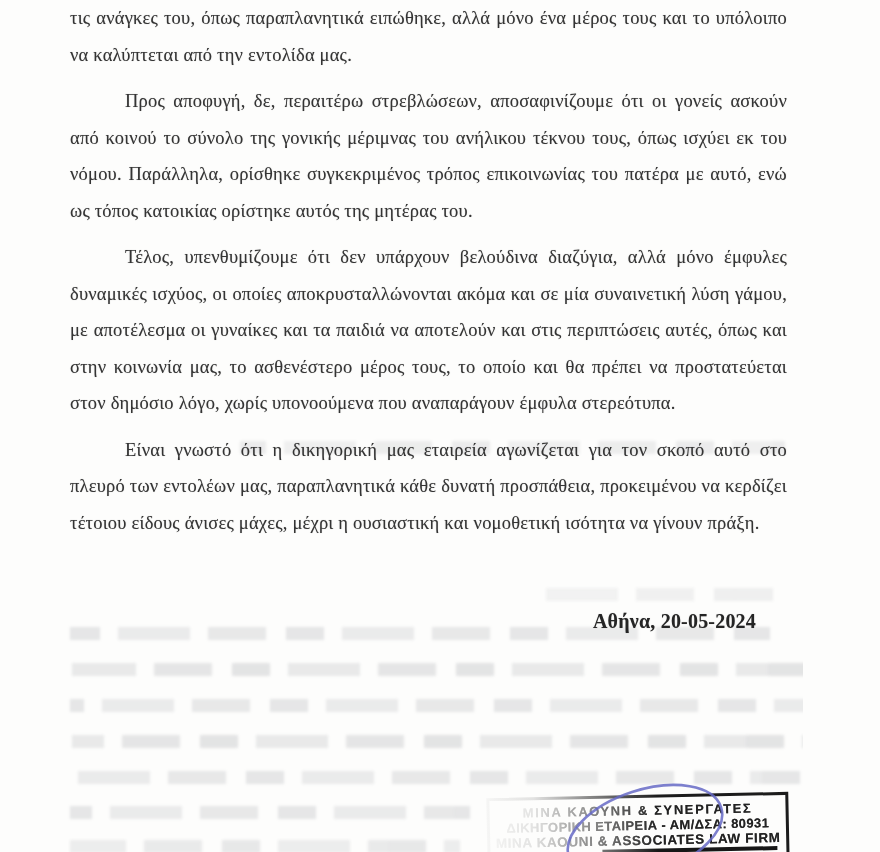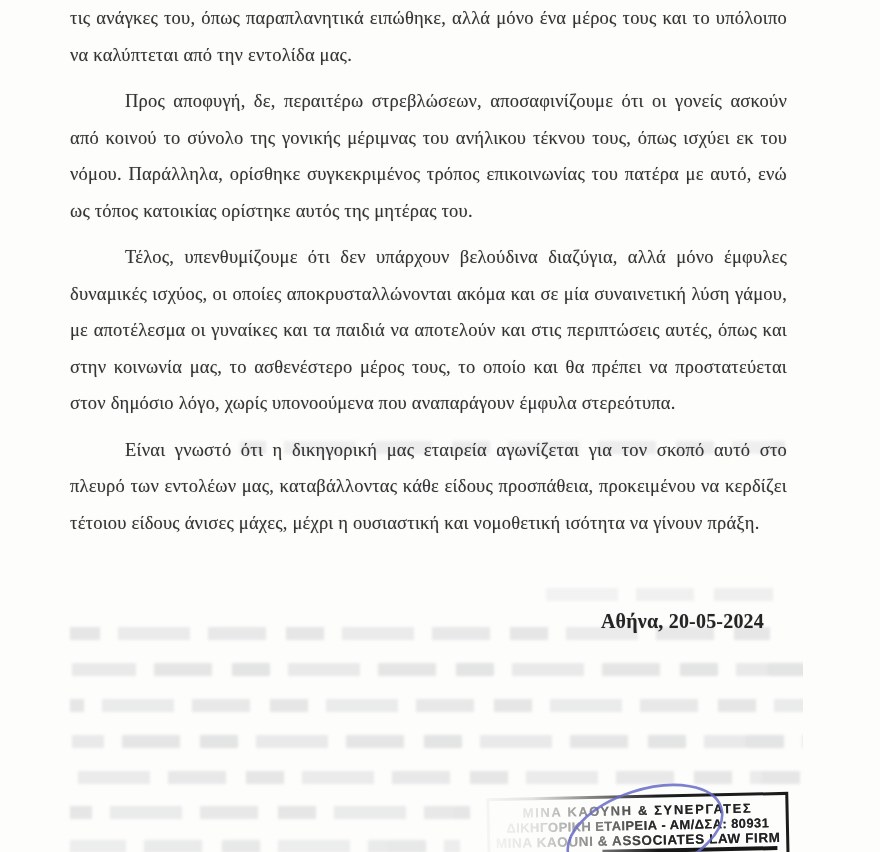--- a/index.html
+++ b/index.html
@@ -32,21 +32,21 @@
     text-align: justify;
     text-align-last: left;
   }
   .para.indent { text-indent: 55px; }
 
   .dateline, .sig-title {
     font-weight: 700;
     color: #252525;
     text-align: right;
     padding-right: 15px;
-    margin: 8px;
+    margin: 16px;
     line-height: 36px;
     font-size: 20px;
     letter-spacing: 0.2px;
   }
   .dateline  { margin-top: 62px; }
   .sig-title { margin-top: 18px; }
 
   
   .bleed-line {
     position: absolute;
@@ -130,21 +130,21 @@
   <div class="bleed-line b5"></div>
   <div class="bleed-line b6"></div>
   <div class="bleed-line b7"></div>
   <div class="bleed-line b8"></div>
   <div class="bleed-line b9"></div>
 
   <main class="doc">
     <p class="para">τις ανάγκες του, όπως παραπλανητικά ειπώθηκε, αλλά μόνο ένα μέρος τους και το υπόλοιπο να καλύπτεται από την εντολίδα μας.</p>
     <p class="para indent">Προς αποφυγή, δε, περαιτέρω στρεβλώσεων, αποσαφινίζουμε ότι οι γονείς ασκούν από κοινού το σύνολο της γονικής μέριμνας του ανήλικου τέκνου τους, όπως ισχύει εκ του νόμου. Παράλληλα, ορίσθηκε συγκεκριμένος τρόπος επικοινωνίας του πατέρα με αυτό, ενώ ως τόπος κατοικίας ορίστηκε αυτός της μητέρας του.</p>
     <p class="para indent">Τέλος, υπενθυμίζουμε ότι δεν υπάρχουν βελούδινα διαζύγια, αλλά μόνο έμφυλες δυναμικές ισχύος, οι οποίες αποκρυσταλλώνονται ακόμα και σε μία συναινετική λύση γάμου, με αποτέλεσμα οι γυναίκες και τα παιδιά να αποτελούν και στις περιπτώσεις αυτές, όπως και στην κοινωνία μας, το ασθενέστερο μέρος τους, το οποίο και θα πρέπει να προστατεύεται στον δημόσιο λόγο, χωρίς υπονοούμενα που αναπαράγουν έμφυλα στερεότυπα.</p>
-    <p class="para indent">Είναι γνωστό ότι η δικηγορική μας εταιρεία αγωνίζεται για τον σκοπό αυτό στο πλευρό των εντολέων μας, καταβάλλοντας κάθε είδους προσπάθεια, προκειμένου να κερδίζει τέτοιου είδους άνισες μάχες, μέχρι η ουσιαστική και νομοθετική ισότητα να γίνουν πράξη.</p>
+    <p class="para indent">Είναι γνωστό ότι η δικηγορική μας εταιρεία αγωνίζεται για τον σκοπό αυτό στο πλευρό των εντολέων μας, παραπλανητικά κάθε δυνατή προσπάθεια, προκειμένου να κερδίζει τέτοιου είδους άνισες μάχες, μέχρι η ουσιαστική και νομοθετική ισότητα να γίνουν πράξη.</p>
     <p class="dateline">Αθήνα, 20-05-2024</p>
   </main>
 
   <div class="stamp">
     <div class="stamp-line l1">ΜΙΝΑ ΚΑΟΥΝΗ &amp; ΣΥΝΕΡΓΑΤΕΣ</div>
     <div class="stamp-line l2">ΔΙΚΗΓΟΡΙΚΗ ΕΤΑΙΡΕΙΑ - ΑΜ/ΔΣΑ: 80931</div>
     <div class="stamp-line l3">MINA KAOUNI &amp; ASSOCIATES LAW FIRM</div>
     <div class="stamp-underline"></div>
     <div class="stamp-fade"></div>
   </div>

